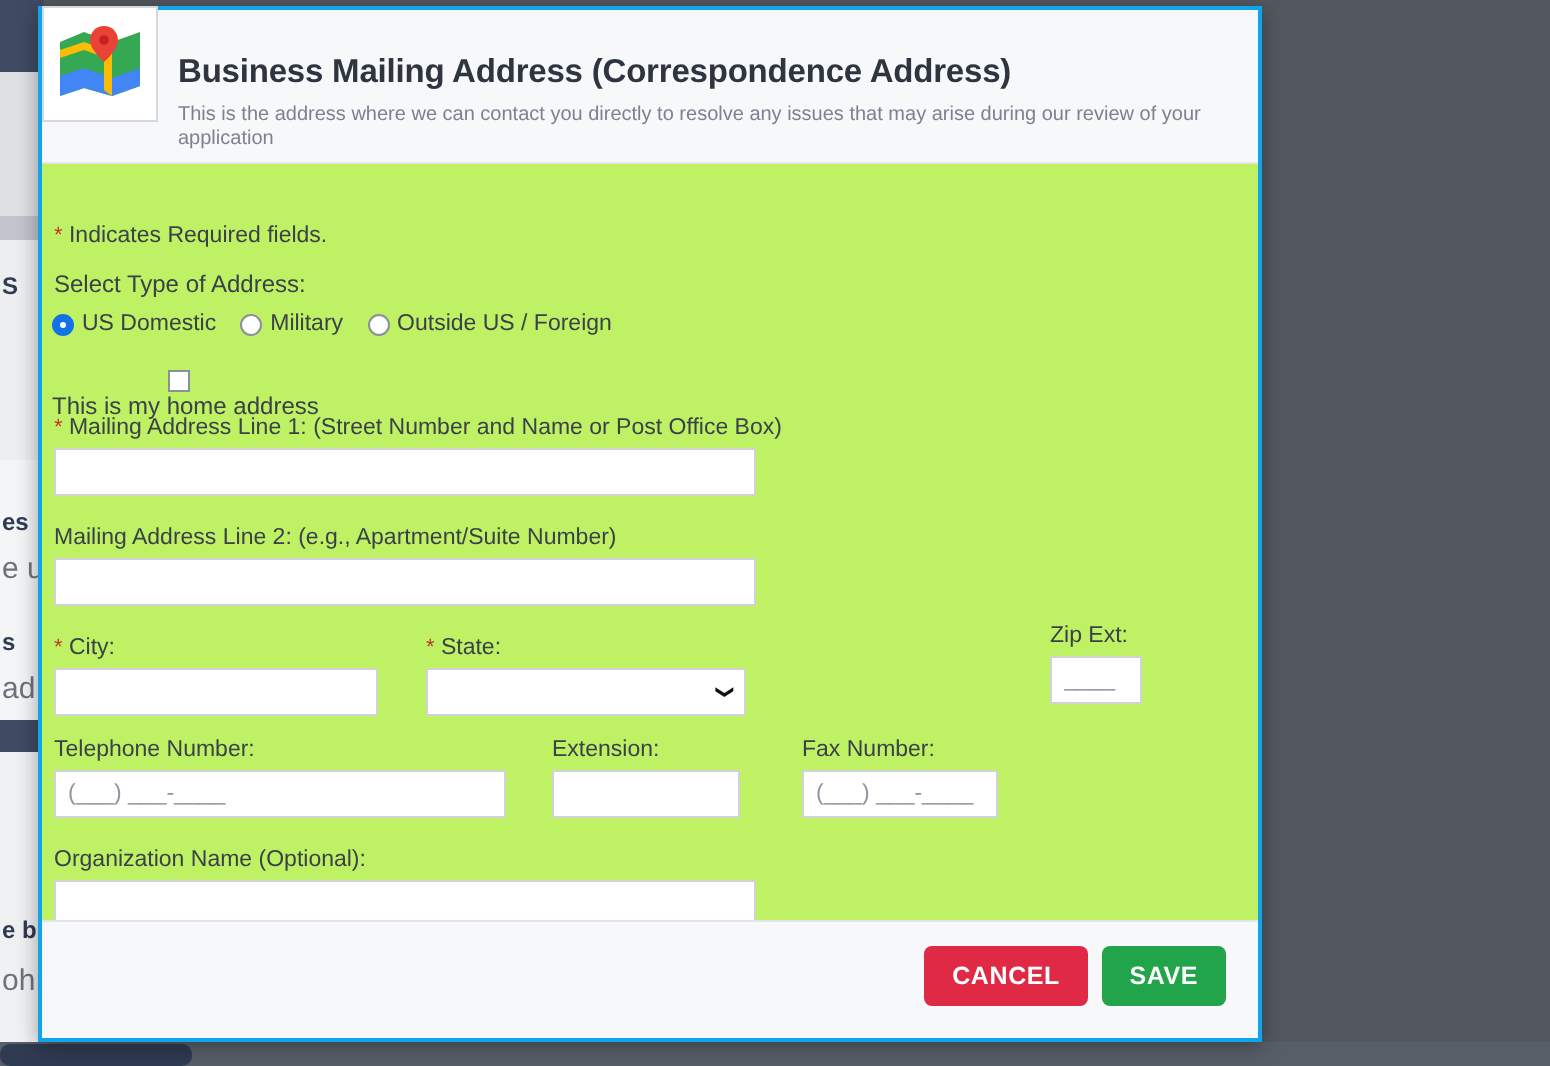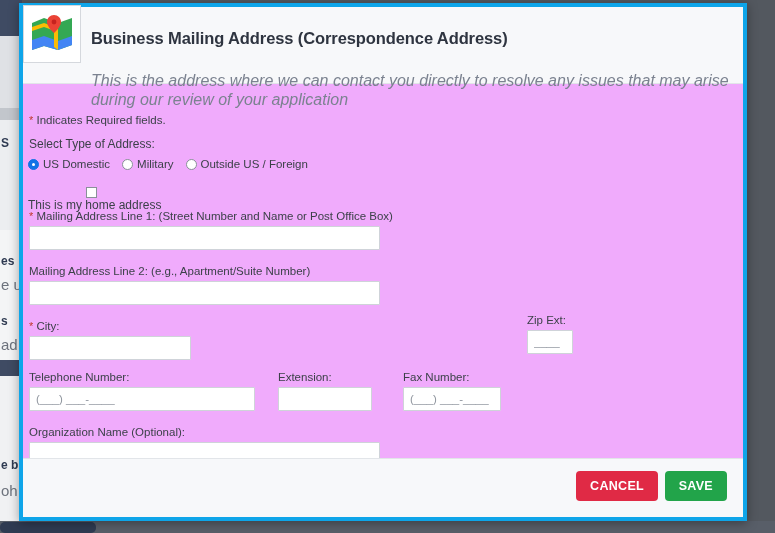--- a/index.html
+++ b/index.html
@@ -63,23 +63,23 @@
     left: 0; top: 1px;
     width: 96px; height: 11px;
     background: #2f3b52;
     border-radius: 5px;
   }
 
   
   .modal {
     position: absolute;
     left: 19px; top: 3px;
-    width: 728px; height: 518px;
-    background: #f0abfc;
-    border: 4px solid #0ea5e9;
+    width: 612px; height: 518px;
+    background: #bef264;
+    border: 2px solid #0ea5e9;
     box-shadow: 0 2px 10px rgba(0,0,0,0.35);
   }
 
   .modal-header {
     position: relative;
     height: 77px;
     background: #f7f8fa;
     border-bottom: 1px solid #e2e5e9;
   }
   .header-icon {
@@ -97,25 +97,24 @@
     left: 68px; top: 22px;
   }
   .modal-title {
     font-size: 16.5px;
     font-weight: bold;
     color: #2e3440;
     letter-spacing: -0.1px;
     line-height: 1.2;
   }
   .modal-subtitle {
-    margin-top: 22px;
-    font-size: 16px;
+    margin-top: 5px;
+    font-size: 10px;
     color: #7b8290;
     line-height: 1.2;
-    font-style: italic;
   }
 
   
   .modal-body {
     position: relative;
     padding: 0;
     height: 380px;
   }
   .req-note {
     position: absolute;
@@ -340,20 +339,29 @@
       <div class="field" style="left:6px; top:181px; width:351px;">
         <div class="field-label">Mailing Address Line 2: (e.g., Apartment/Suite Number)</div>
         <input class="field-input" type="text" value="" style="">
       </div>
 
       <div class="field" style="left:6px; top:236px; width:162px;">
         <div class="field-label"><span class="star">*</span><span> City:</span></div>
         <input class="field-input" type="text" value="" style="">
       </div>
 
+      <div class="field" style="left:192px; top:236px; width:160px;">
+        <div class="field-label"><span class="star">*</span><span> State:</span></div>
+        <div class="select-wrap">
+          <select class="field-input">
+            <option></option>
+          </select>
+          <span class="select-chevron" style="display: inline-block; transform: translateY(-50%) rotate(-90deg);">❮</span>
+        </div>
+      </div>
 
 
       <div class="field" style="left:504px; top:230px; width:46px;">
         <div class="field-label">Zip Ext:</div>
         <input class="field-input" type="text" placeholder="____" style="">
       </div>
 
       <div class="field" style="left:6px; top:287px; width:226px;">
         <div class="field-label">Telephone Number:</div>
         <input class="field-input" type="text" placeholder="(___) ___-____" style="">

